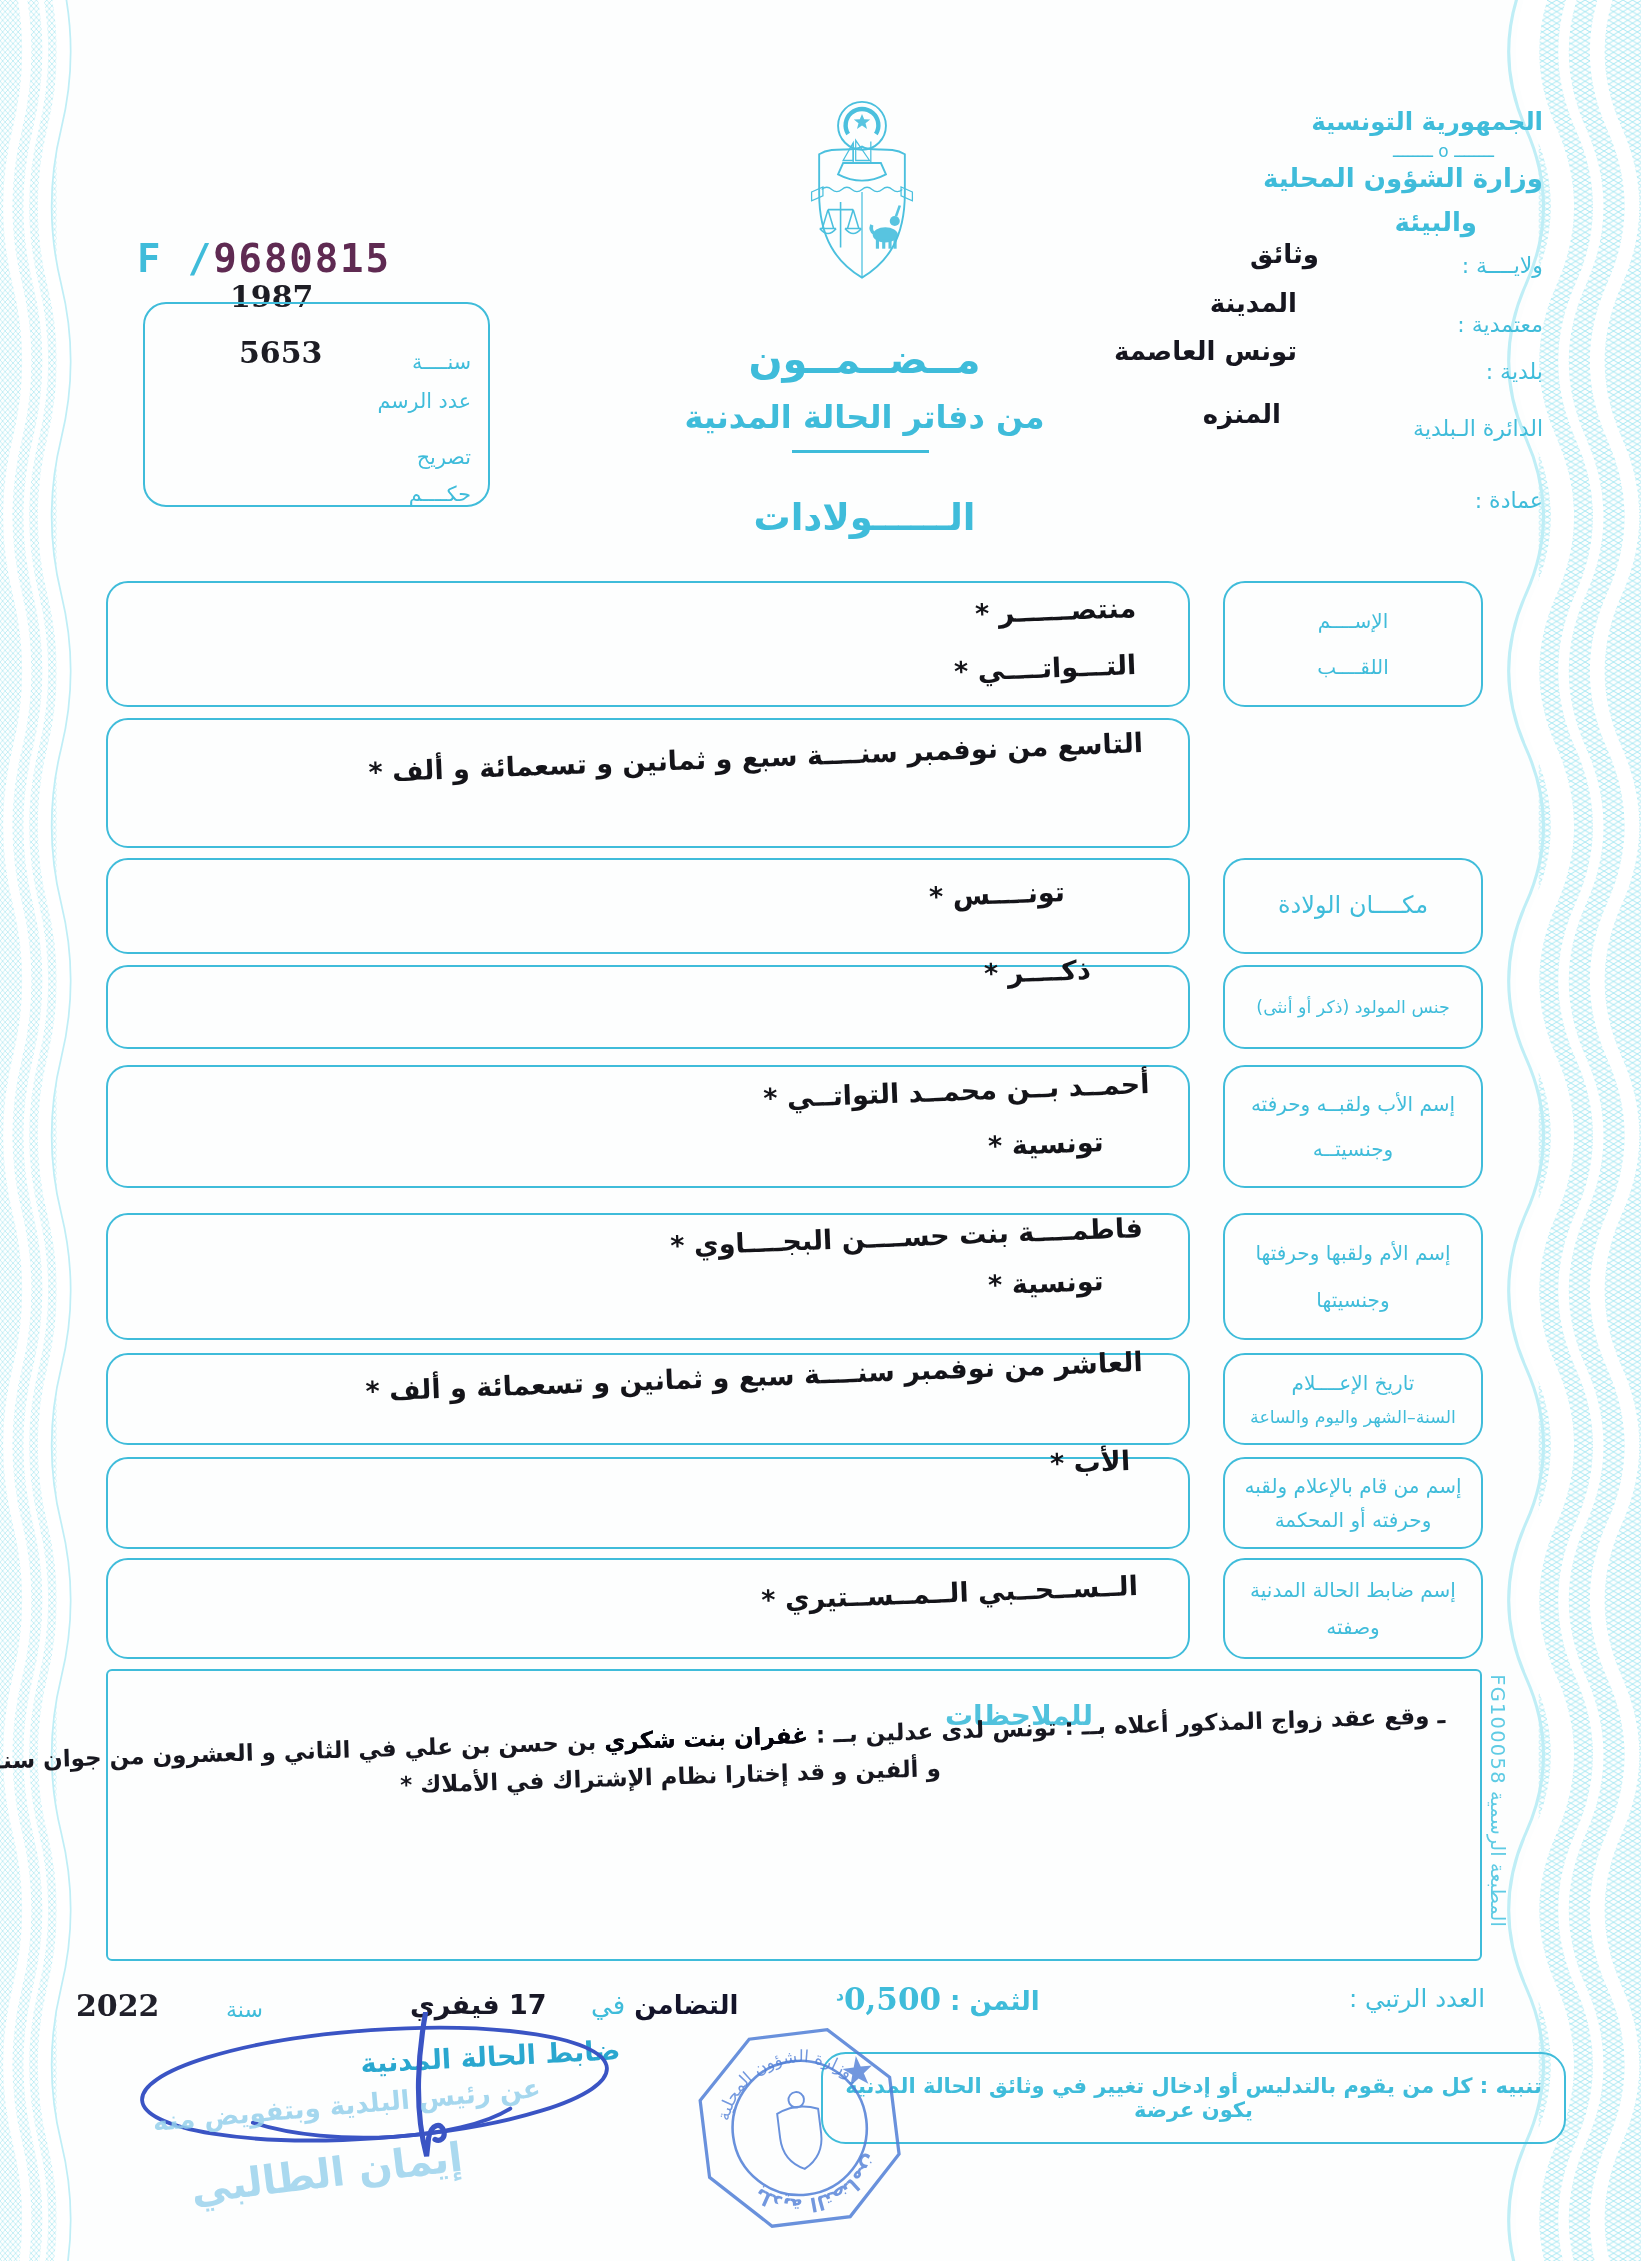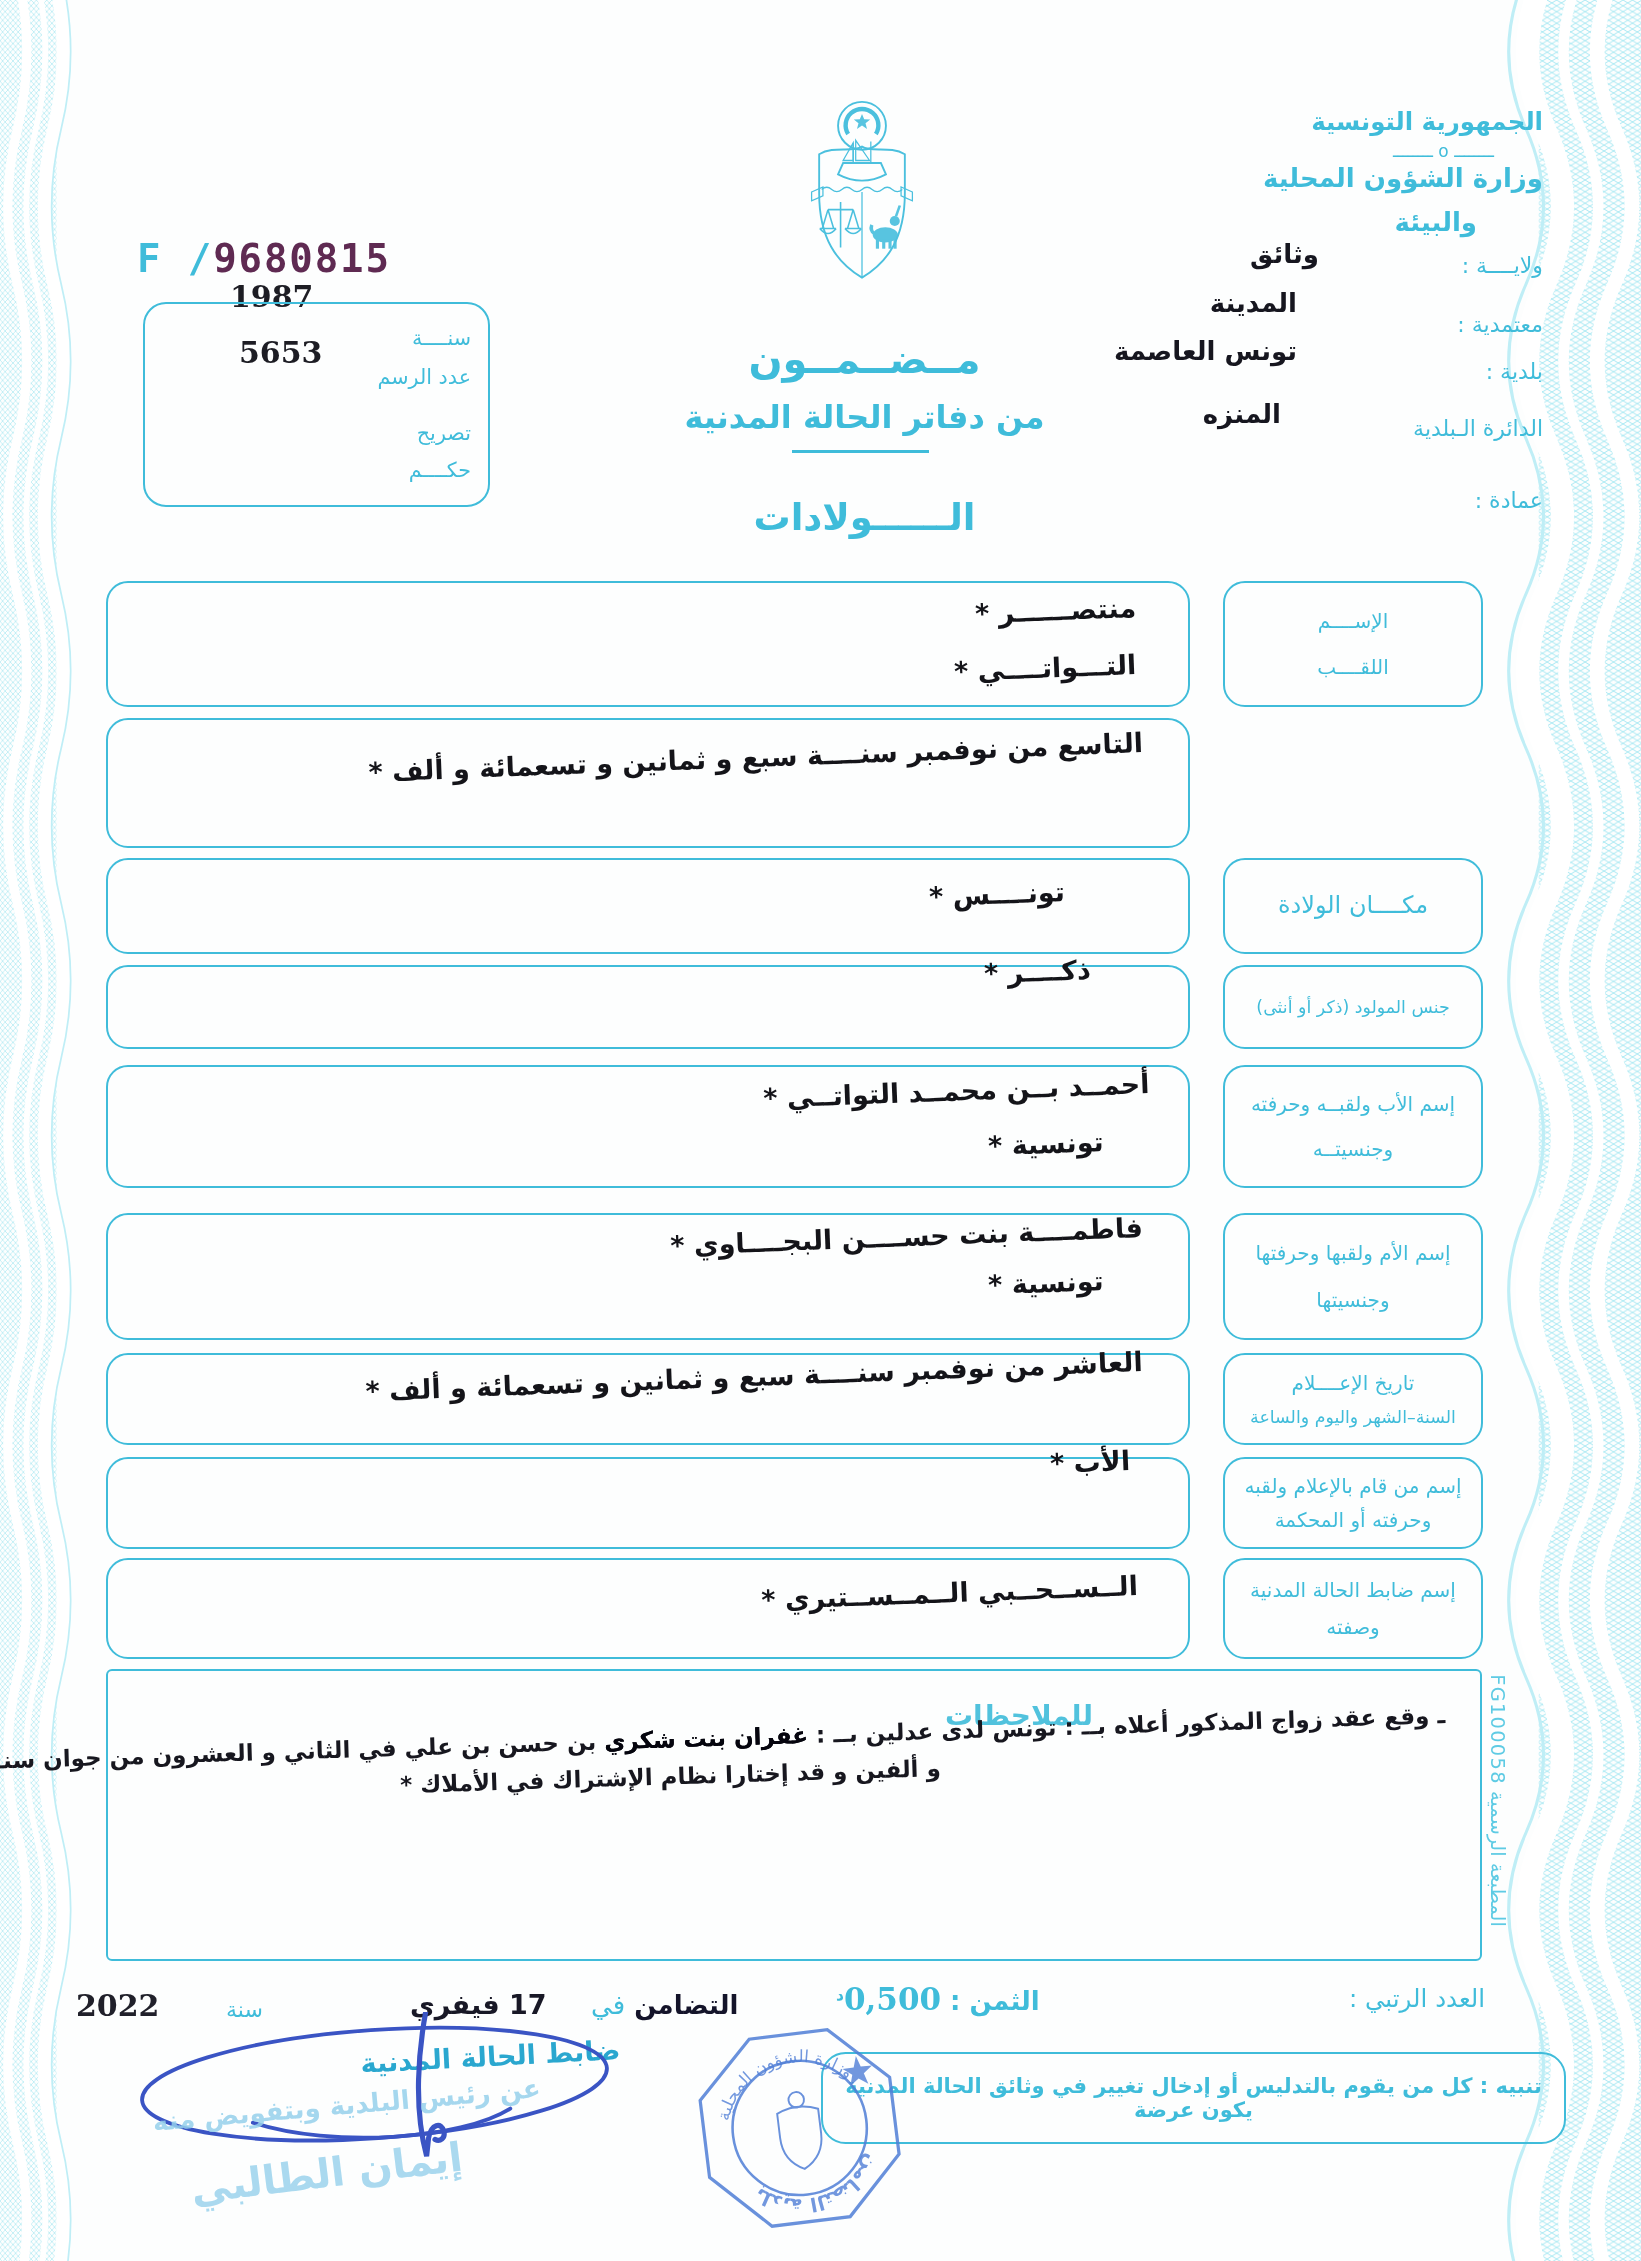--- a/index.html
+++ b/index.html
@@ -12,21 +12,21 @@
   .band-right{right:0;width:137px;transform:scaleX(-1);}
   
   .serial{left:137px;top:236px;font-family:"DejaVu Sans Mono",monospace;font-weight:bold;
           font-size:39px;letter-spacing:1.9px;white-space:nowrap;}
   .serial .pre{color:var(--cyan);}
   .serial .num{color:var(--serial_purple);}
   .yearover{left:230px;top:279px;font-family:"DejaVu Serif",serif;font-weight:bold;font-size:30px;color:#1d1d24;}
   
   .regbox{left:143px;top:302px;width:347px;height:205px;border:2.6px solid var(--cyan);
           border-radius:23px;box-sizing:border-box;}
-  .reglab{position:absolute;right:17px;color:var(--cyan);font-size:20.7px;direction:rtl;white-space:nowrap;}
+  .reglab{position:absolute;right:17px;color:var(--cyan);font-size:20.7px;direction:rtl;white-space:nowrap;margin-top:24px;}
   .regval{position:absolute;font-family:"DejaVu Serif",serif;font-weight:bold;font-size:30px;color:#1d1d24;}
   
   .hr{position:absolute;direction:rtl;white-space:nowrap;}
   .hlab{color:var(--cyan);font-size:22px;}
   .hval{color:#16161f;font-weight:bold;font-size:26px;}
   
   .title{left:632px;width:465px;text-align:center;color:var(--cyan);font-weight:bold;direction:rtl;white-space:nowrap;}
   .t1{top:336px;font-size:40px;letter-spacing:3.9px;}
   .t2{top:398px;font-size:32px;}
   .t3{top:496px;font-size:37px;letter-spacing:2.6px;}

